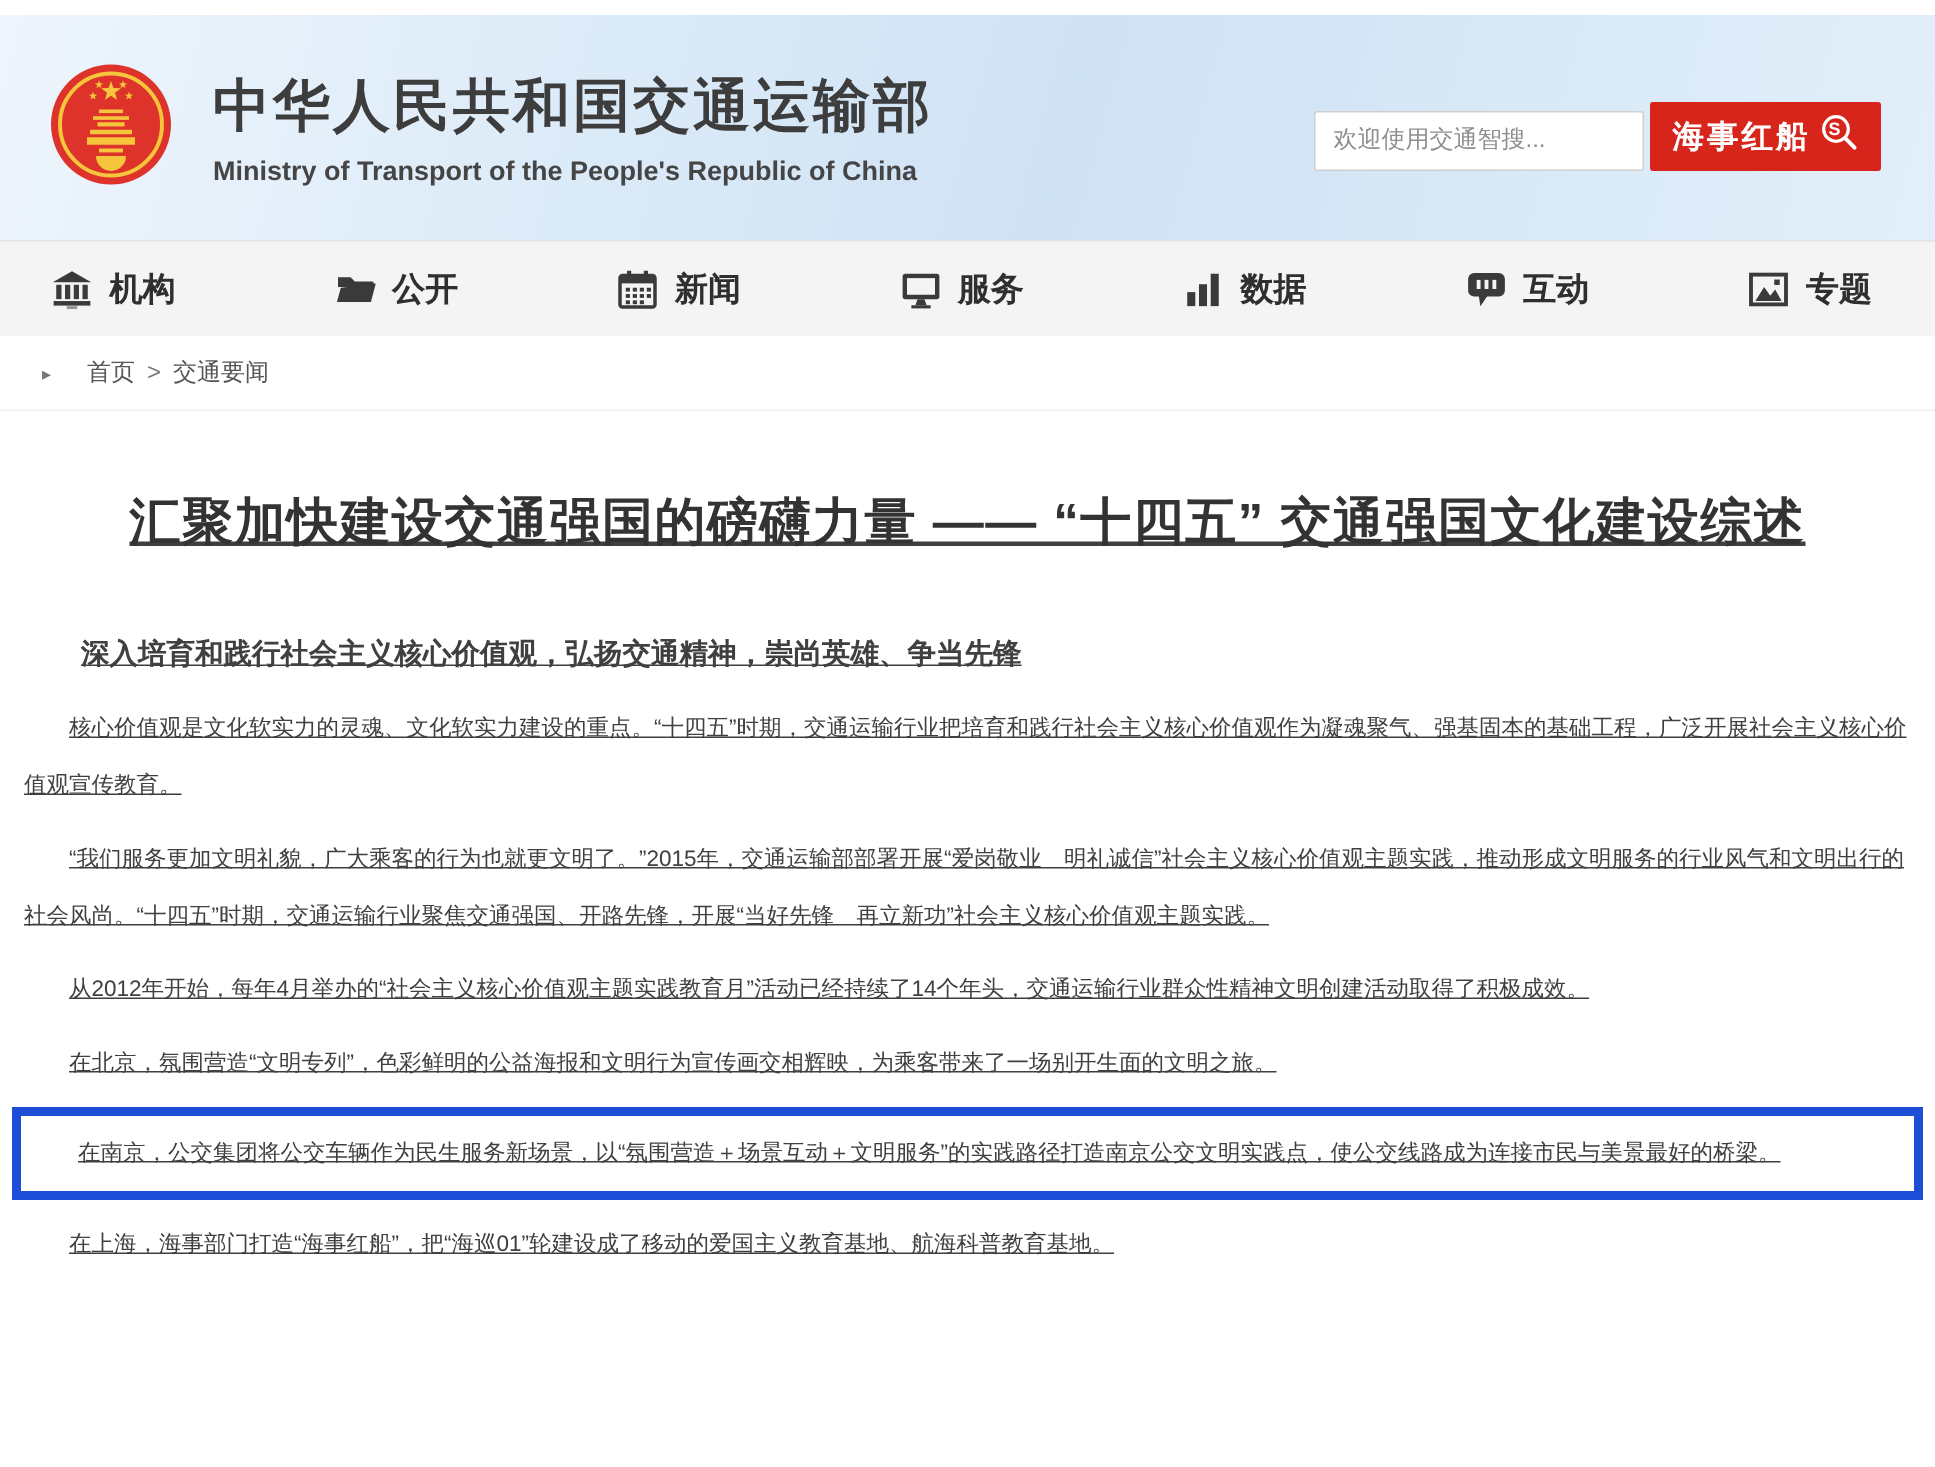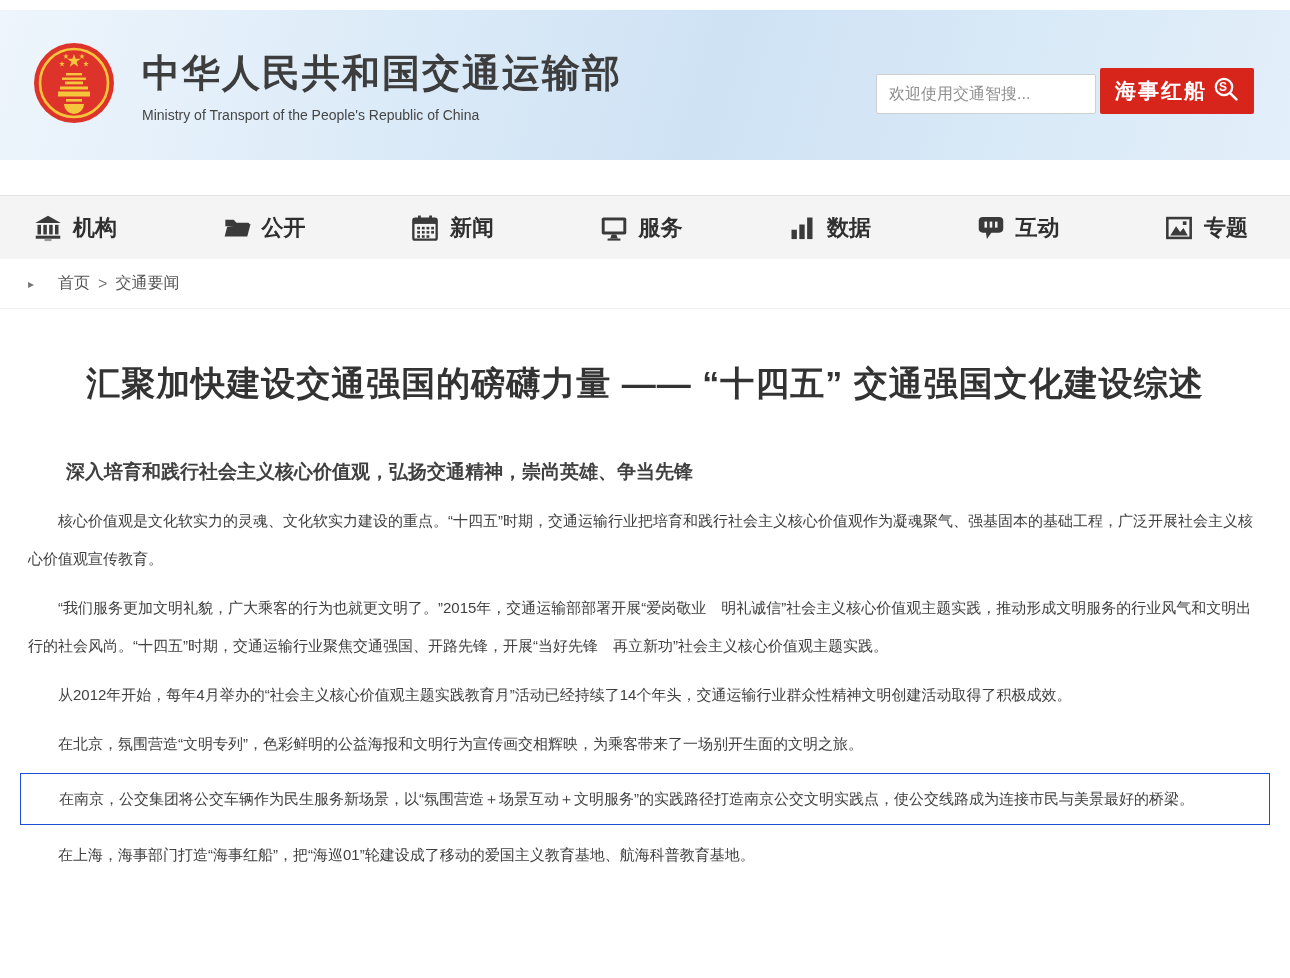--- a/index.html
+++ b/index.html
@@ -11,68 +11,67 @@
   }
   
   .site-header {
     margin-top:10px; height:150px;
     background:linear-gradient(105deg,#eef5fc 0%,#dcebf8 30%,#cfe2f4 55%,#d8e9f7 78%,#e3effa 100%);
     display:flex; align-items:center; position:relative; padding-left:32px;
   }
   .logo-wrap { display:flex; align-items:center; gap:26px; cursor:pointer; }
   .titles { display:flex; flex-direction:column; gap:8px; }
   .site-title-cn { font-size:38px; font-weight:700; color:#3d3d3d; letter-spacing:2px; }
-  .site-title-en { font-size:14px; font-weight:400; color:#454545; }
+  .site-title-en { font-size:18px; font-weight:700; color:#454545; }
   .search-area { position:absolute; right:36px; top:58px; display:flex; align-items:flex-end; }
   .search-input {
     width:220px; height:40px; border:1px solid #cfcfcf; border-radius:2px;
     background:#fff; padding:0 12px; font-size:16px; color:#333; outline:none;
   }
   .search-input::placeholder { color:#8f8f8f; }
   .search-btn {
     height:46px; width:154px; margin-left:4px; border:none; cursor:pointer;
     background:#d8251c; color:#fff; font-size:21px; font-weight:700; letter-spacing:2px;
     display:flex; align-items:center; justify-content:center; gap:6px; border-radius:2px;
     font-family:inherit;
   }
   
   .main-nav {
     height:64px; background:#f4f4f4; display:flex; align-items:center;
     justify-content:space-between; padding:0 42px 0 34px;
     border-top:1px solid #e2e2e2;
-    margin-top:35px;
   }
   .nav-item { display:flex; align-items:center; gap:11px; cursor:pointer; }
   .nav-item .label { font-size:22px; font-weight:600; color:#2f2f2f; }
   .nav-item svg { display:block; }
   
   .breadcrumb {
     height:50px; display:flex; align-items:center; gap:8px;
     padding:0 28px; font-size:16px; color:#555;
     border-bottom:1px solid #efefef;
   }
   .crumb-marker { color:#777; font-size:12px; }
   .crumb-link { cursor:pointer;margin-left:16px; }
   .crumb-sep { color:#777; }
   
-  .article { padding:0 28px; }
+  .article { padding:0 16px;text-decoration:underline; }
   .article-title {
     margin-top:52px; text-align:center; font-size:34px; font-weight:600;
     color:#333; letter-spacing:1px; line-height:1.3;
   }
   .article-lead {
     margin-top:48px; font-size:19px; font-weight:700; color:#404040;
     text-indent:2em; line-height:38px;
   }
   .article p.body-p {
     font-size:15px; color:#404040; line-height:38px; text-indent:2em;
     margin-top:11px;
   }
   .highlight-box {
-    border:1px solid #1d4ed8; margin:10px -8px 0 -8px; padding:6px 8px;
+    border:6px solid #1d4ed8; margin:10px -8px 0 -8px; padding:6px 8px;
   }
   .highlight-box p { margin-top:0 !important; }
 </style>
 </head>
 <body>
 
 <header class="site-header">
   <div class="logo-wrap">
     <span>
       <svg width="84" height="84" viewBox="0 0 84 84">

